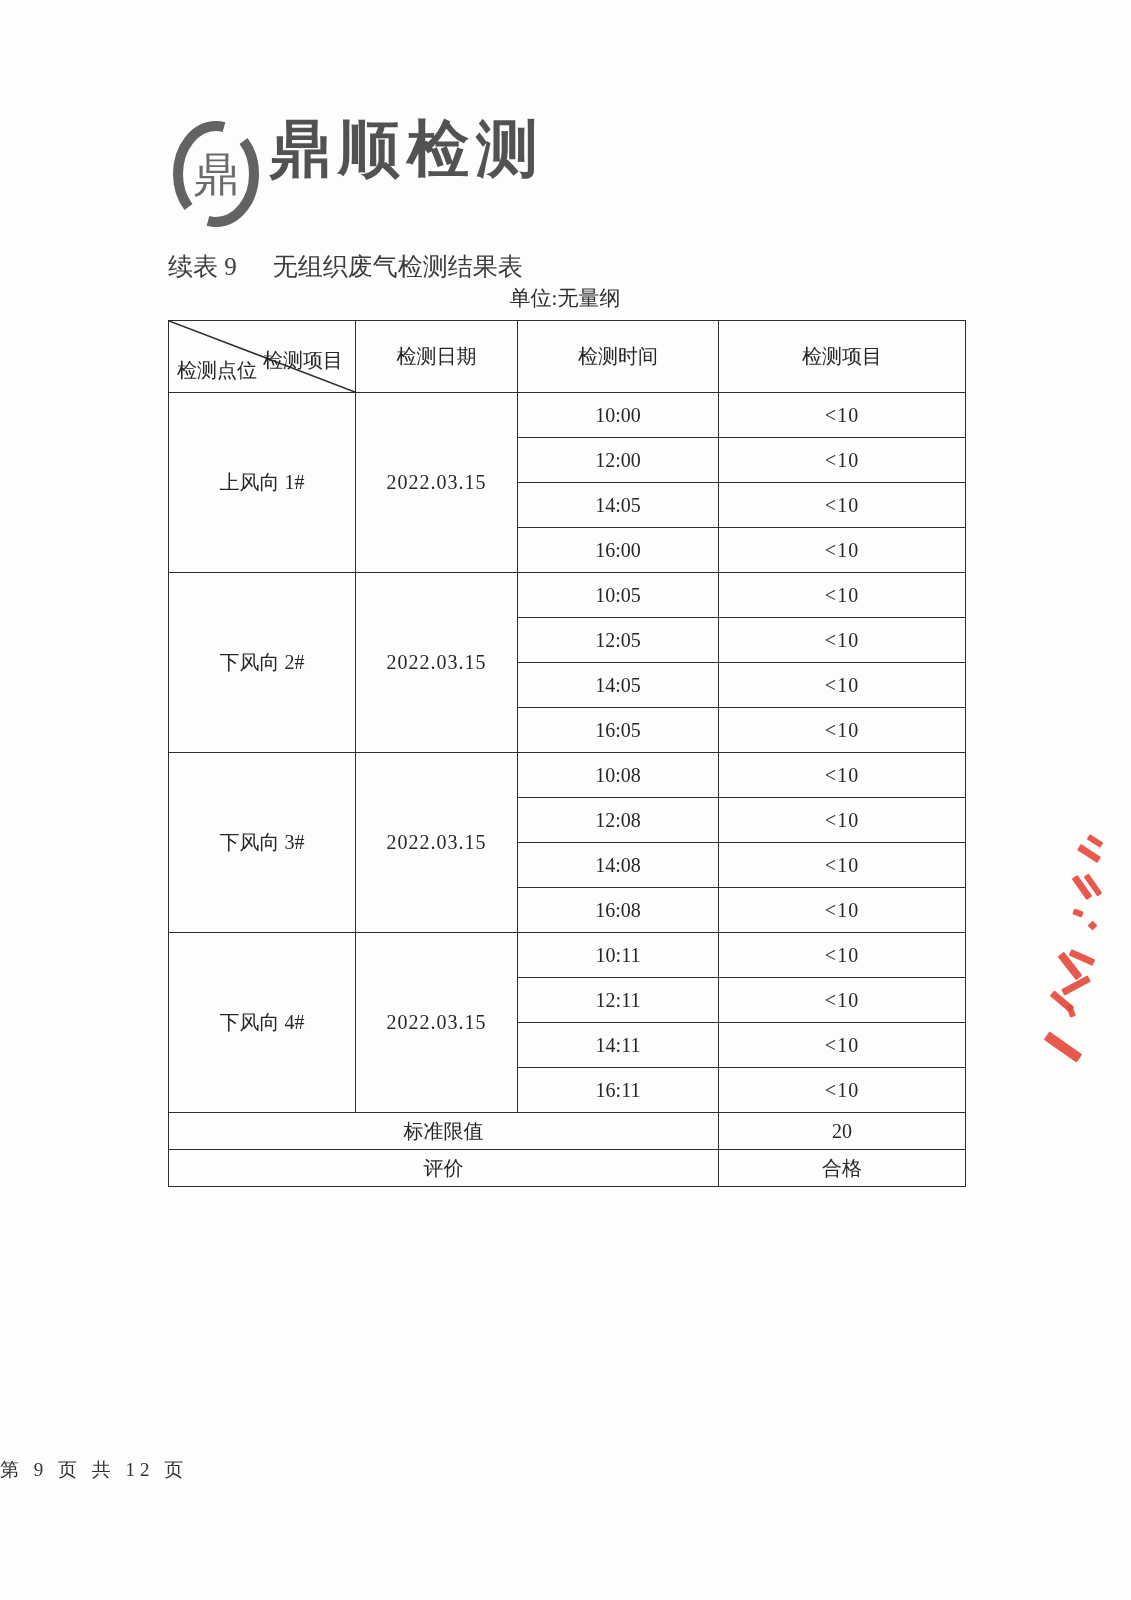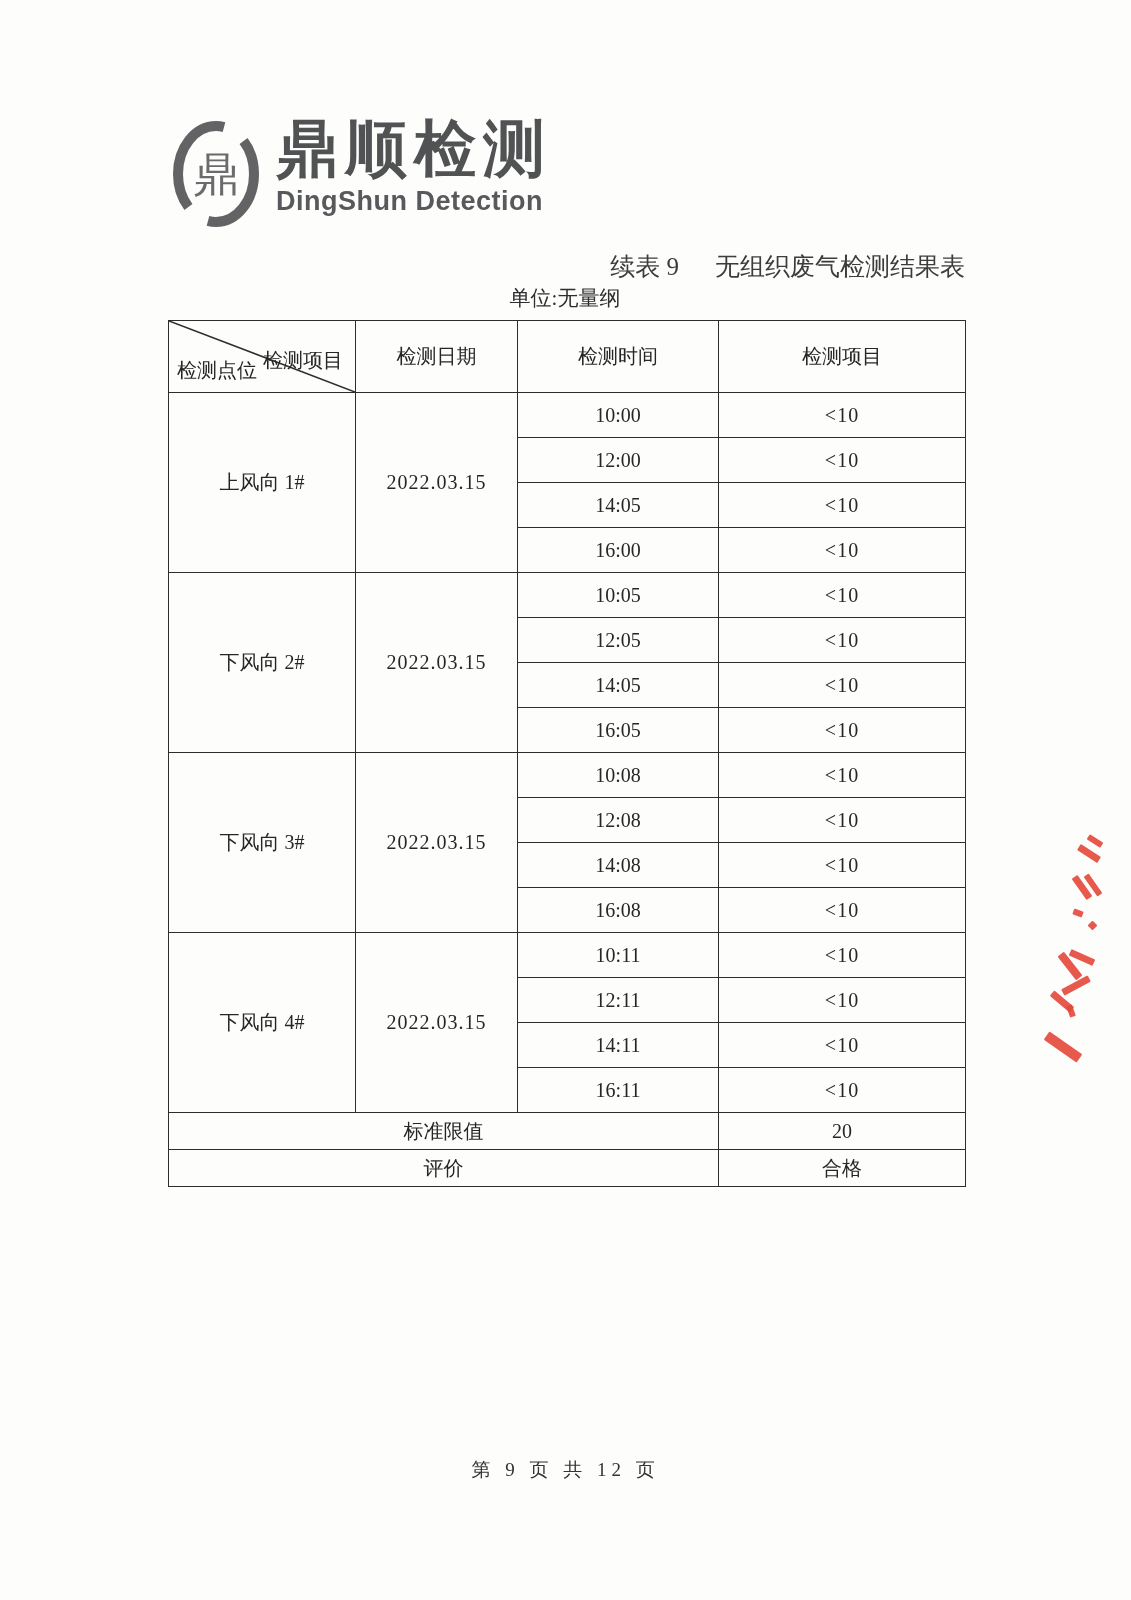--- a/index.html
+++ b/index.html
@@ -12,34 +12,34 @@
     overflow: hidden;
   }
 
   
   .logo { position: absolute; left: 170px; top: 116px; display: flex; align-items: flex-start; }
   .logo-ring { width: 92px; height: 116px; }
   .logo-mark-char {
     font-family: "Liberation Sans", sans-serif;
     font-size: 46px; fill: #6b6b6d;
   }
-  .logo-text { margin-left: 14px; font-family: "Liberation Sans", sans-serif; }
+  .logo-text { margin-left: 7px; font-family: "Liberation Sans", sans-serif; }
   .logo-cn {
     font-size: 62px; line-height: 66px; font-weight: 700;
     color: #515254; letter-spacing: 7px; white-space: nowrap;
   }
   .logo-en {
     font-size: 27px; line-height: 30px; font-weight: 700;
     color: #58595c; letter-spacing: 0.5px; margin-top: 4px; white-space: nowrap;
   }
 
   
   .doc-title {
     position: absolute; left: 168px; top: 250px; width: 797px;
-    text-align: right; font-size: 25px; color: #3c3c3c; white-space: nowrap;
+    text-align: left; font-size: 25px; color: #3c3c3c; white-space: nowrap;
   }
   .title-gap { display: inline-block; width: 36px; }
   .unit-note {
     position: absolute; left: 168px; top: 284px; width: 794px;
     text-align: center; font-size: 21px; color: #2e2e2e;
   }
 
   
   table.report {
     position: absolute; left: 168px; top: 320px;
@@ -58,21 +58,21 @@
   td.date-cell { letter-spacing: 1px; }
 
   th.diag-cell { position: relative; padding: 0; }
   th.diag-cell svg { position: absolute; left: 0; top: 0; width: 100%; height: 100%; display: block; }
   .diag-top { position: absolute; top: 8px; right: 12px; font-weight: 400; margin-top: 18px; }
   .diag-bottom { position: absolute; bottom: 8px; left: 8px; font-weight: 400; }
 
   
   .page-footer {
     position: absolute; left: 0; top: 1457px; width: 100%;
-    text-align: center; font-size: 19px; color: #333; letter-spacing: 5px;
+    font-size: 19px; color: #333; letter-spacing: 5px;
   }
 
   
   .stamp { position: absolute; left: 1025px; top: 826px; width: 100px; height: 250px; }
   .stamp .bar {
     position: absolute; background: #e4473a; border-radius: 1px; opacity: 0.9;
   }
   .s1a { left: 52px; top: 24px;  width: 24px; height: 7px;  transform: rotate(33deg); }
   .s1b { left: 62px; top: 12px;  width: 16px; height: 6px;  transform: rotate(33deg); }
   .s2a { left: 44px; top: 58px;  width: 26px; height: 7px;  transform: rotate(55deg); }
@@ -89,21 +89,20 @@
 </head>
 <body>
 
 <div class="logo">
   <svg class="logo-ring" viewBox="0 0 92 116">
     <ellipse cx="46" cy="58" rx="38" ry="48" fill="none" stroke="#636365" stroke-width="10" pathLength="100" stroke-dasharray="41 9" stroke-dashoffset="63"></ellipse>
     <text x="46" y="74" text-anchor="middle" class="logo-mark-char">鼎</text>
   </svg>
   <div class="logo-text">
     <div class="logo-cn">鼎顺检测</div>
-    <div class="logo-en">DingShun Detection</div>
   </div>
 </div>
 
 <div class="doc-title">
   <span>续表 9</span><span class="title-gap"></span><span>无组织废气检测结果表</span>
 </div>
 <div class="unit-note">单位:无量纲</div>
 
 <table class="report">
   <colgroup>

